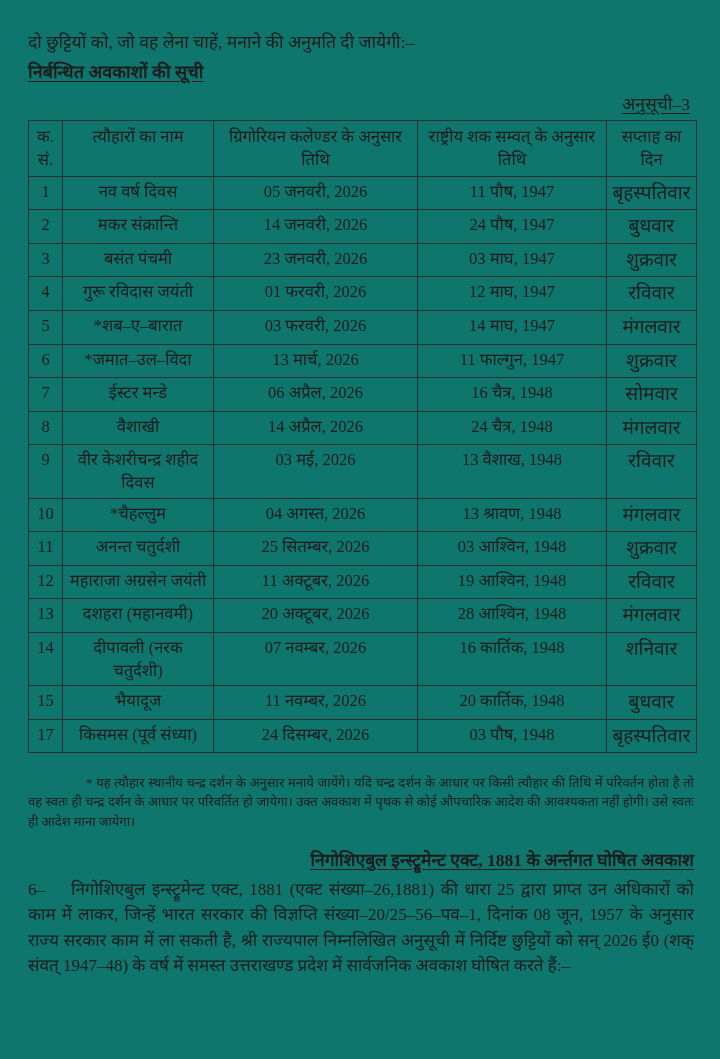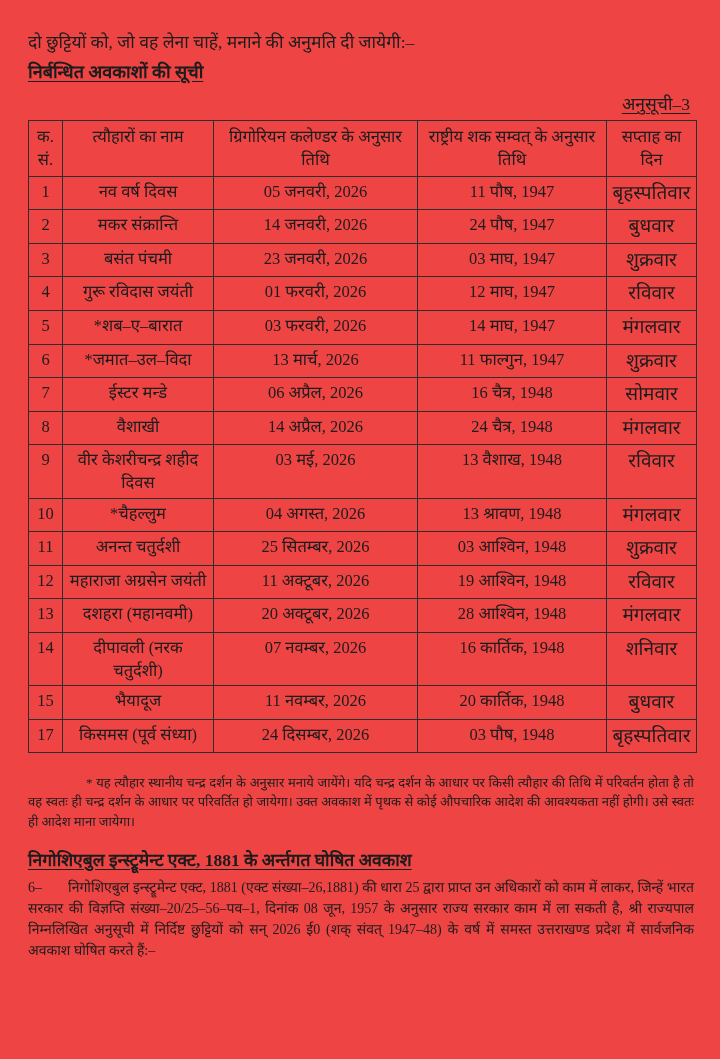--- a/index.html
+++ b/index.html
@@ -1,21 +1,21 @@
 <!DOCTYPE html>
 <html lang="hi"><head>
 <meta charset="utf-8">
 <style>
   html, body { margin: 0; padding: 0; background: #ffffff; }
   .page {
     position: relative;
     width: 720px;
     height: 1059px;
     box-sizing: border-box;
-    background: #ef4444;
+    background: #0f766e;
     padding: 30px 26px 0 28px;
     font-family: "Liberation Serif", "DejaVu Sans", serif;
     color: #1c1c1c;
     overflow: hidden;
   }
   .intro {
     margin: 0 0 4px 0;
     font-size: 17.5px;
     line-height: 1.45;
   }
@@ -58,27 +58,27 @@
   td.cell-weekday { text-align: center; font-size: 19px; padding-left: 1px; padding-right: 1px; }
   .footnote {
     margin: 20px 0 16px 0;
     font-size: 13px;
     line-height: 1.48;
     text-align: justify;
     text-indent: 58px;
   }
   .section-heading {
     margin: 2px 0 6px 0;
-    text-align: left;
+    text-align: right;
     font-size: 17.5px;
     font-weight: bold;
   }
   .section-body {
     margin: 0;
-    font-size: 14px;
+    font-size: 17px;
     line-height: 1.5;
     text-align: justify;
   }
   .section-num {
     display: inline-block;
     margin-right: 26px;
   }
   .hdr-line { display: block; }
 </style>
 </head>

